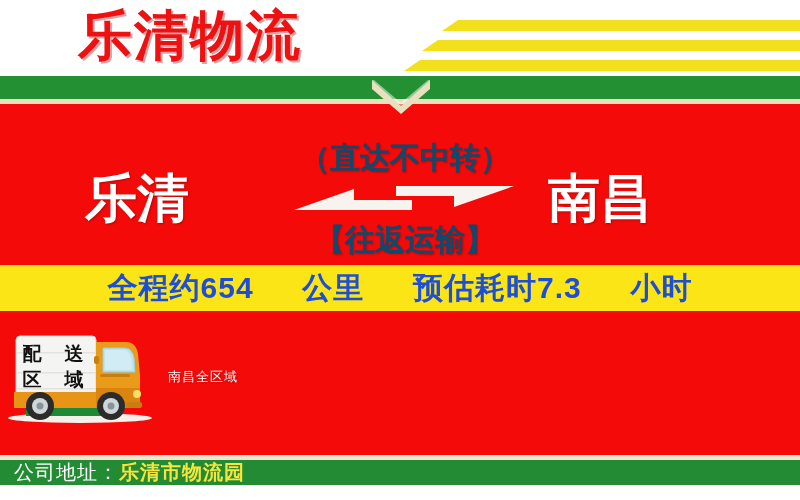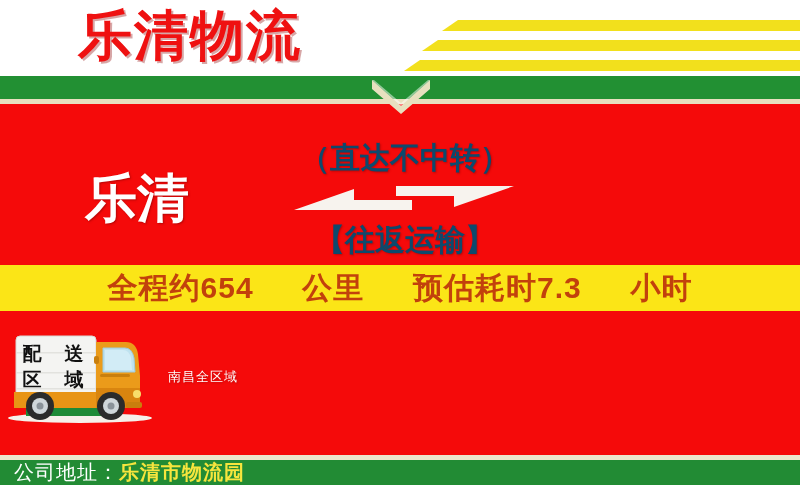--- a/index.html
+++ b/index.html
@@ -129,21 +129,21 @@
     left: 0; top: 265px;
     width: 800px; height: 46px;
     background: #fbe517;
     display: flex;
     align-items: center;
     justify-content: center;
   }
   .stats-inner {
     font-size: 30px;
     font-weight: bold;
-    color: #c2410c;
+    color: #1d4ed8;
     white-space: nowrap;
     letter-spacing: 1px;
   }
   .stats-inner span { margin: 0 3px; }
   .stat-gap { display: inline-block; width: 18px; }
 
   
   .red-lower {
     position: absolute;
     left: 0; top: 311px;
@@ -229,20 +229,21 @@
     <svg width="220" height="44" viewBox="0 0 220 44" xmlns="http://www.w3.org/2000/svg">
 
       <path d="M0 34 L60 13 L60 24 L118 24 L118 34 Z" fill="#f7f3ee"></path>
 
       <path d="M220 10 L160 31 L160 20 L102 20 L102 10 Z" fill="#f7f3ee"></path>
     </svg>
   </div>
 
   <div class="route-note bottom">【往返运输】</div>
 
+  <div class="city dest">南昌</div>
 
   <div class="stats-bar">
     <div class="stats-inner">
       <span>全程约654</span>
       <span class="stat-gap"></span>
       <span>公里</span>
       <span class="stat-gap"></span>
       <span>预估耗时7.3</span>
       <span class="stat-gap"></span>
       <span>小时</span>

